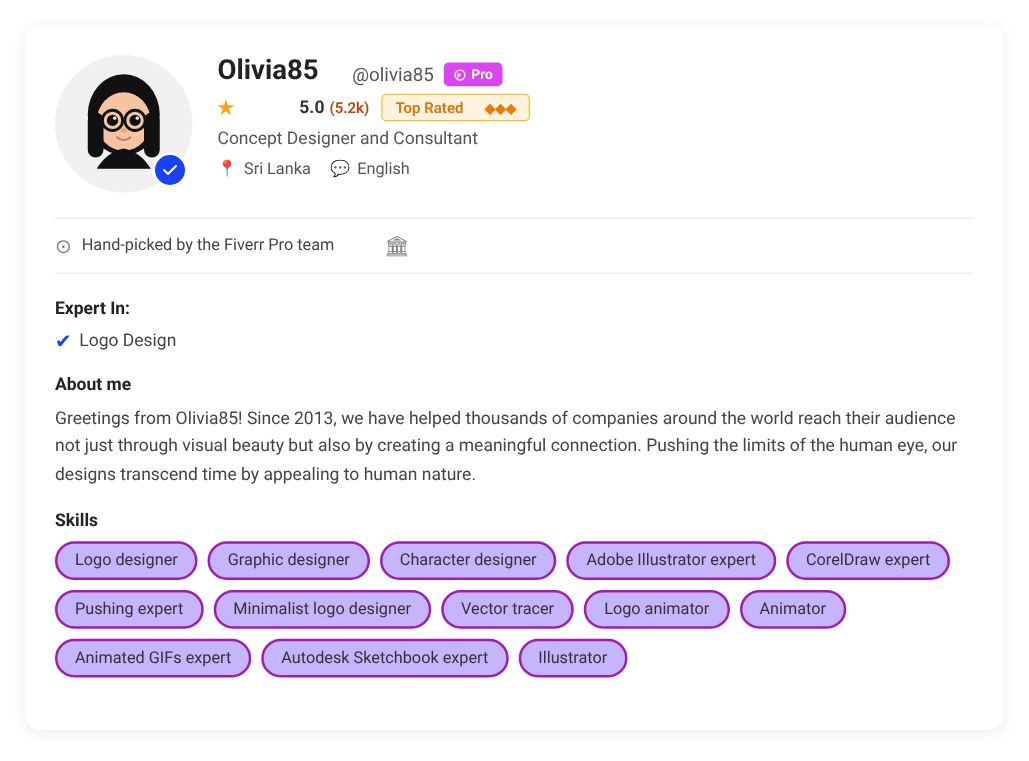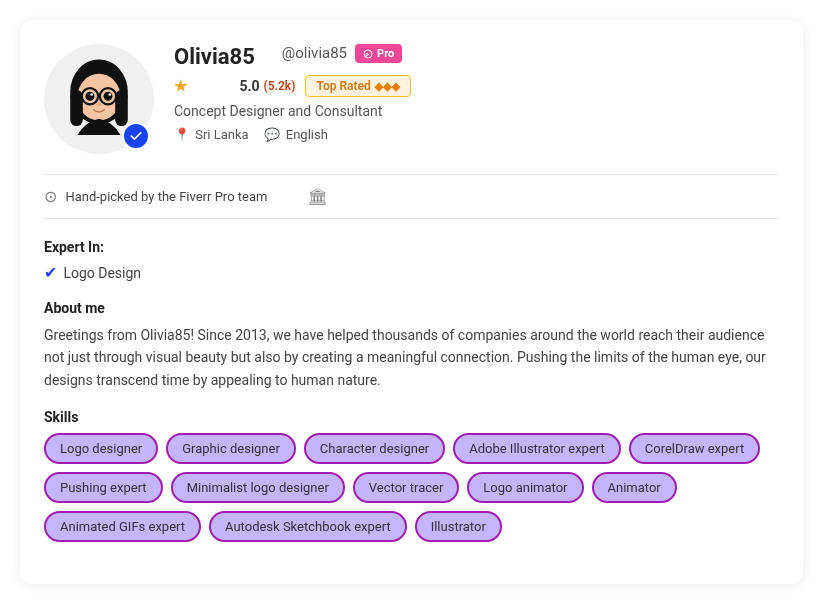--- a/index.html
+++ b/index.html
@@ -66,40 +66,40 @@
       width: 16px;
       height: 16px;
     }
 
     .profile-info {
       flex: 1;
     }
 
     .name-row {
       display: flex;
-      align-items: flex-start;
+      align-items: flex-end;
       gap: 8px;
       margin-bottom: 6px;
       flex-wrap: wrap;
     }
 
     .username {
       font-size: 22px;
       font-weight: 700;
       color: #222;
     }
 
     .handle {
       font-size: 15px;
       color: #555;
       margin-left: 19px;
     }
 
     .pro-badge {
-      background: #ec4899;
+      background: #d946ef;
       color: #fff;
       font-size: 11px;
       font-weight: 700;
       padding: 3px 8px;
       border-radius: 4px;
       display: flex;
       align-items: center;
       gap: 4px;
     }
 
@@ -136,21 +136,21 @@
     .top-rated-badge {
       background: #fff3e0;
       color: #d97706;
       border: 1px solid #fbbf24;
       font-size: 12px;
       font-weight: 600;
       padding: 3px 10px;
       border-radius: 4px;
       display: flex;
       align-items: center;
-      gap: 4px;
+      gap: 17px;
     }
 
     .diamonds {
       color: #e67e00;
       font-size: 11px;
     }
 
     .profession {
       font-size: 14px;
       color: #555;

